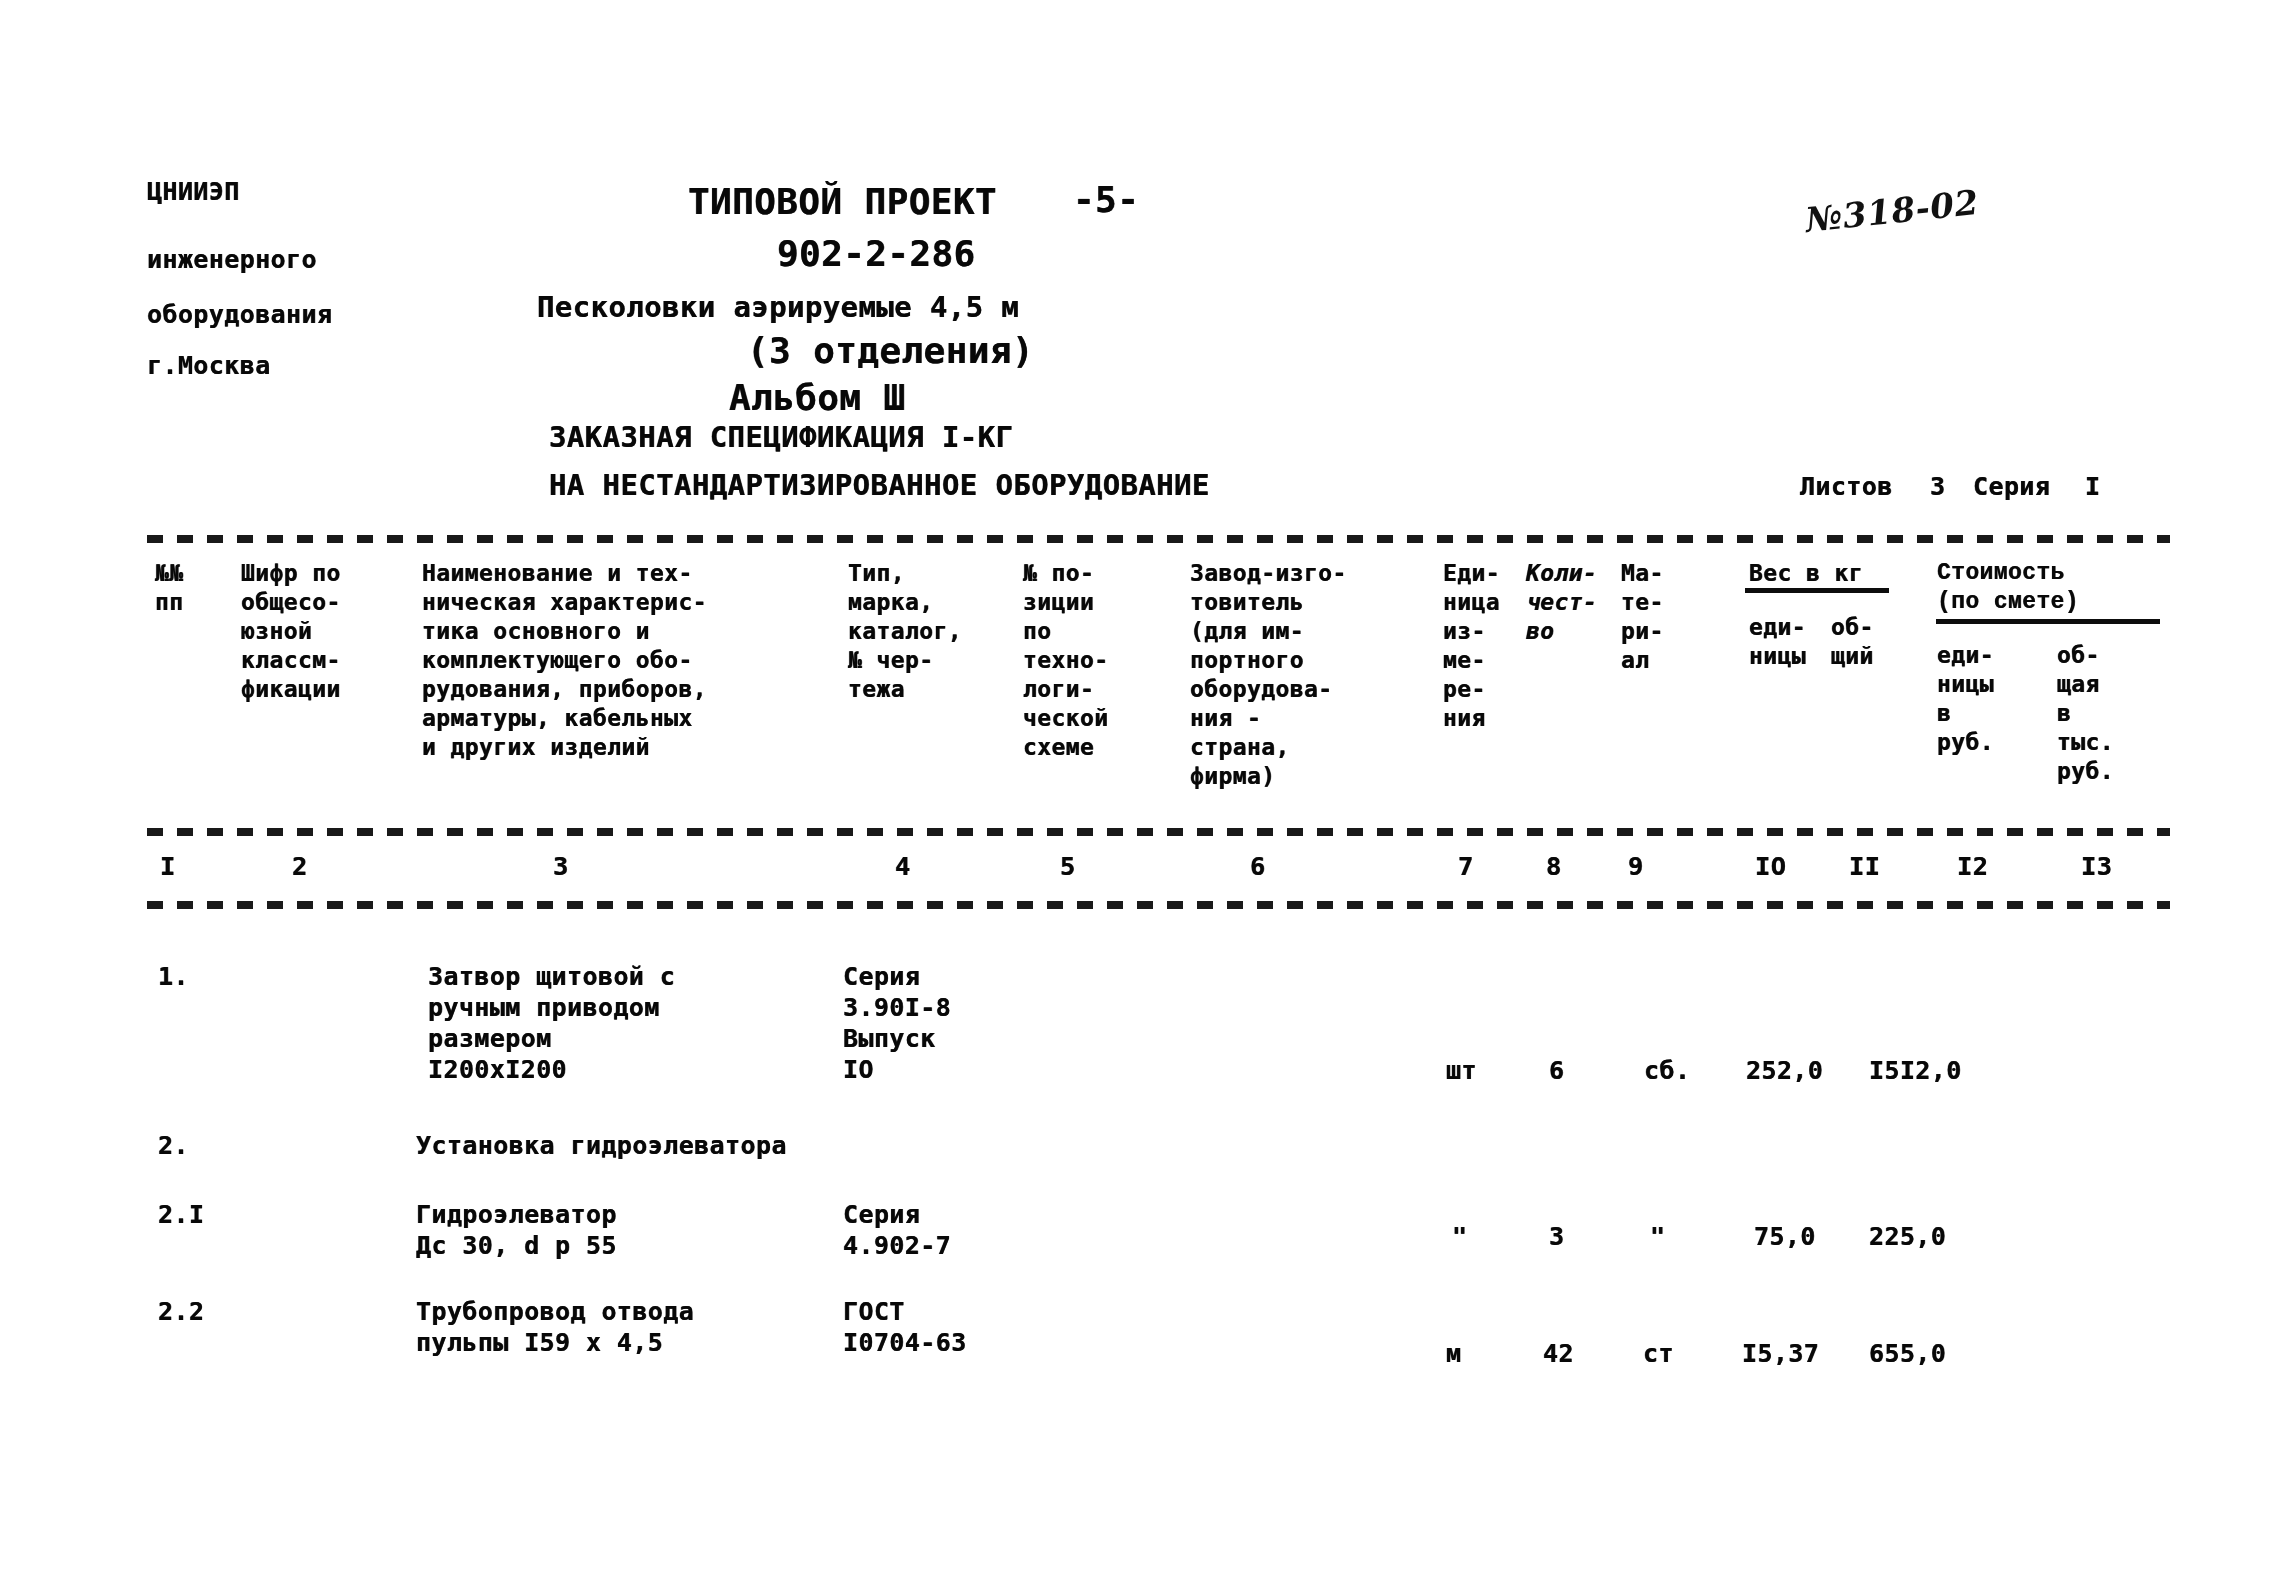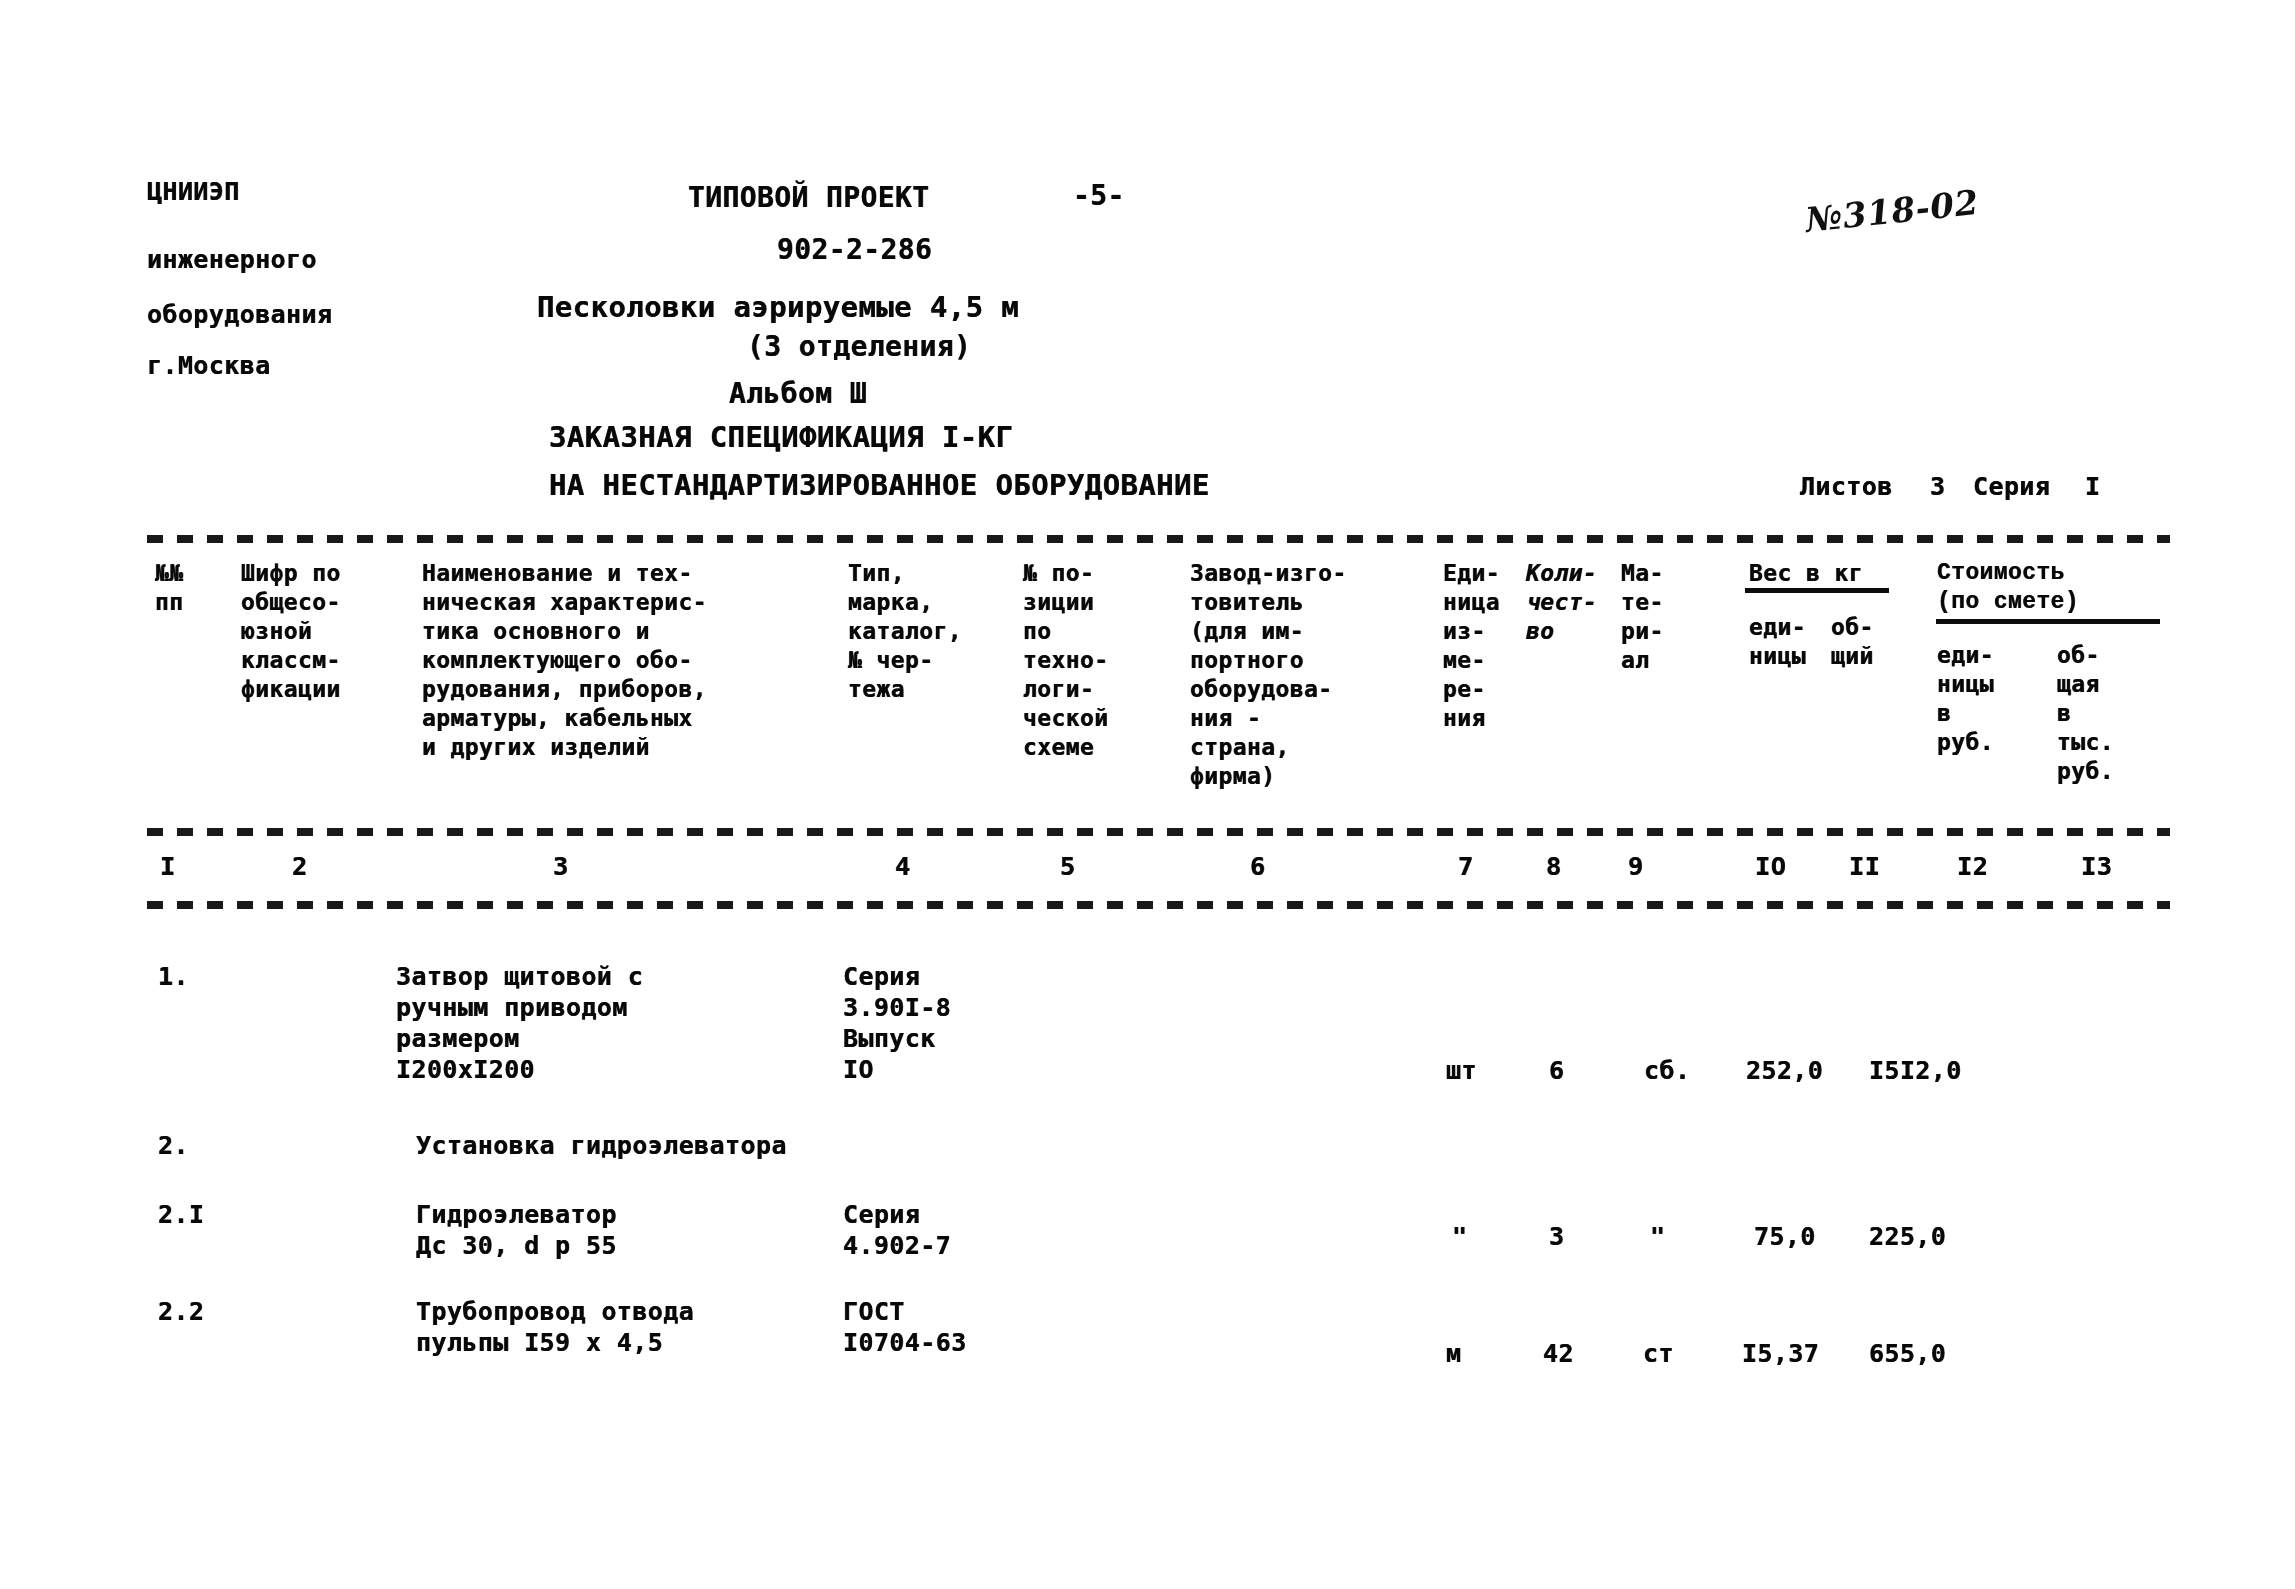--- a/index.html
+++ b/index.html
@@ -27,21 +27,21 @@
   .t {
     position: absolute;
     white-space: pre;
     font-weight: bold;
     letter-spacing: 0.4px;
     line-height: 1.0;
     color: #080808;
     text-shadow: 0.4px 0 0 rgba(0,0,0,0.55), -0.4px 0 0 rgba(0,0,0,0.35), 0 0.4px 0 rgba(0,0,0,0.3);
   }
   .s-hdr   { font-size: 25px; }
-  .s-title { font-size: 28px; }
+  .s-title { font-size: 36px; }
   .s-big   { font-size: 29px; }
   .s-col   { font-size: 23px; line-height: 29px; }
   .s-num   { font-size: 25.4px; }
   .s-cell  { font-size: 25px; line-height: 31px; }
 
   
   .dashrule {
     position: absolute;
     height: 8.2px;
     background-image: repeating-linear-gradient(
@@ -200,21 +200,21 @@
       <div class="t s-num" style="left:1755px; top:854px;">IO</div>
       <div class="t s-num" style="left:1849px; top:854px;">II</div>
       <div class="t s-num" style="left:1957px; top:854px;">I2</div>
       <div class="t s-num" style="left:2081px; top:854px;">I3</div>
     </div>
 
     <div class="dashrule" style="left:147px; top:901px; width:2023px;"></div>
 
     <div>
       <div class="t s-cell" style="left:158px;  top:961px;">1.</div>
-      <div class="t s-cell" style="left:396px;  top:961px;">Затвор щитовой с
+      <div class="t s-cell" style="left:428px;  top:961px;">Затвор щитовой с
 ручным приводом
 размером
 I200xI200</div>
       <div class="t s-cell" style="left:843px; top:961px;">Серия
 3.90I-8
 Выпуск
 IO</div>
       <div class="t s-cell" style="left:1446px; top:1055px;">шт</div>
       <div class="t s-cell" style="left:1549px; top:1055px;">6</div>
       <div class="t s-cell" style="left:1644px; top:1055px;">сб.</div>

